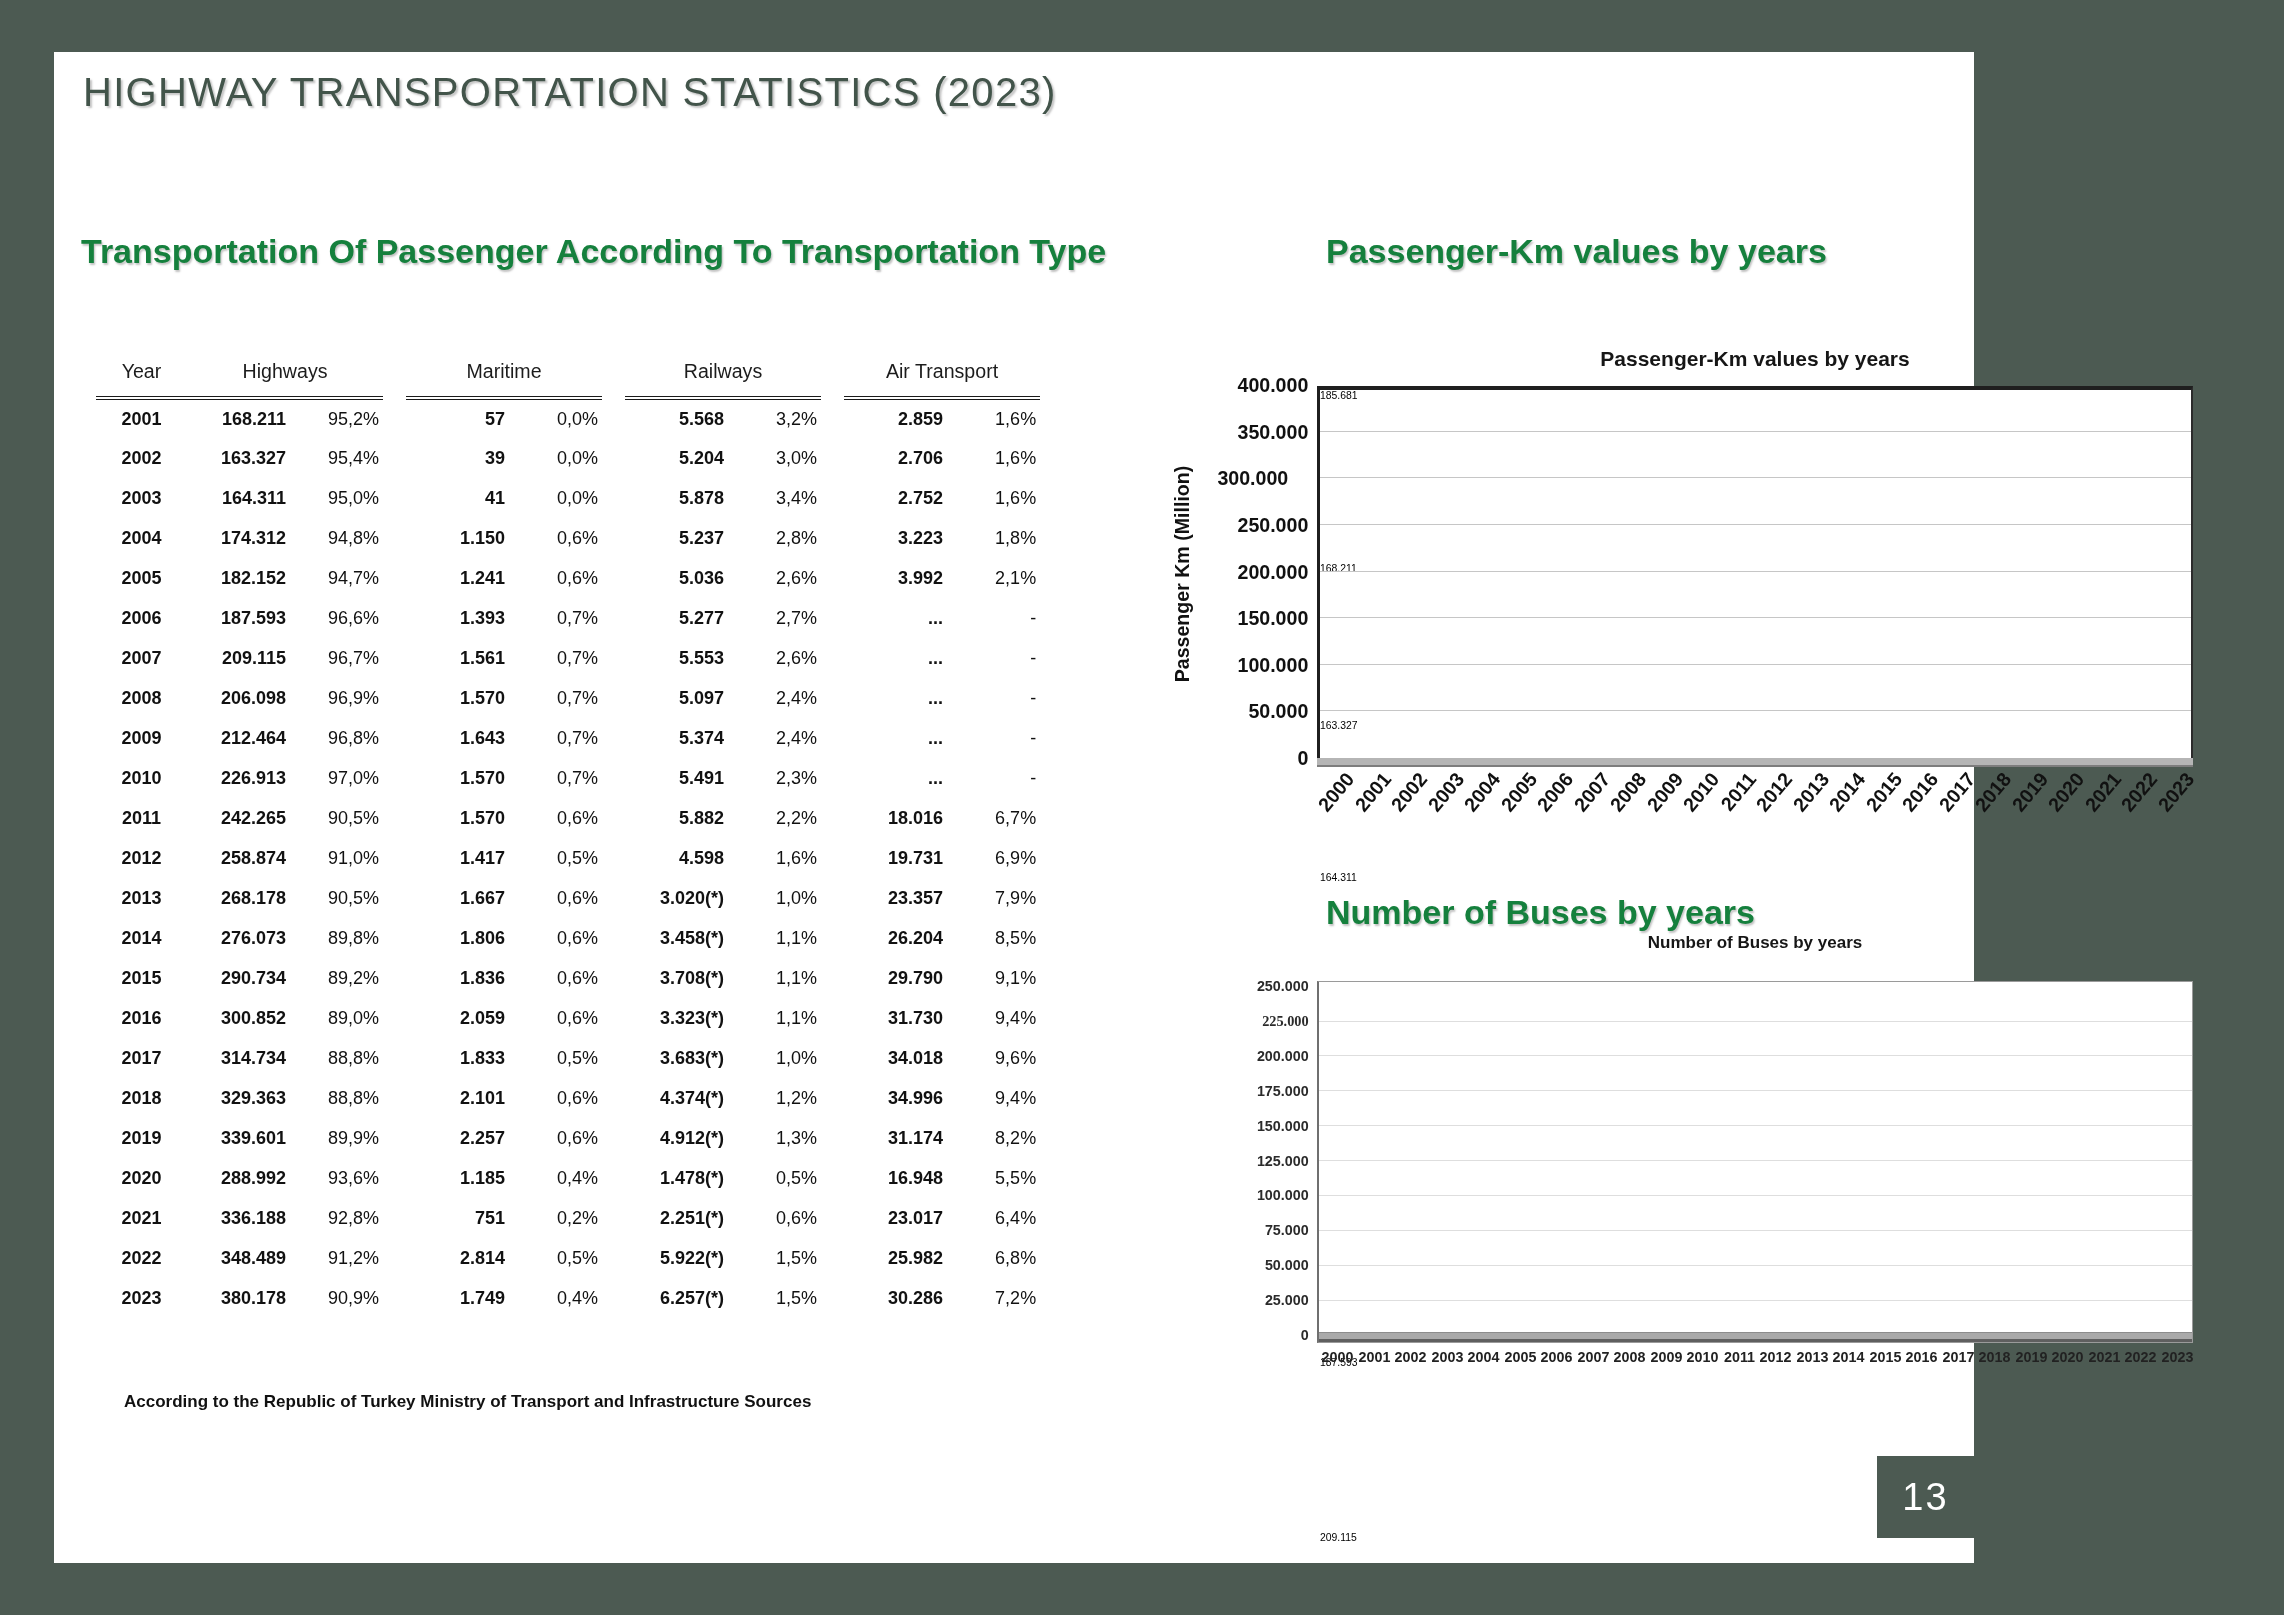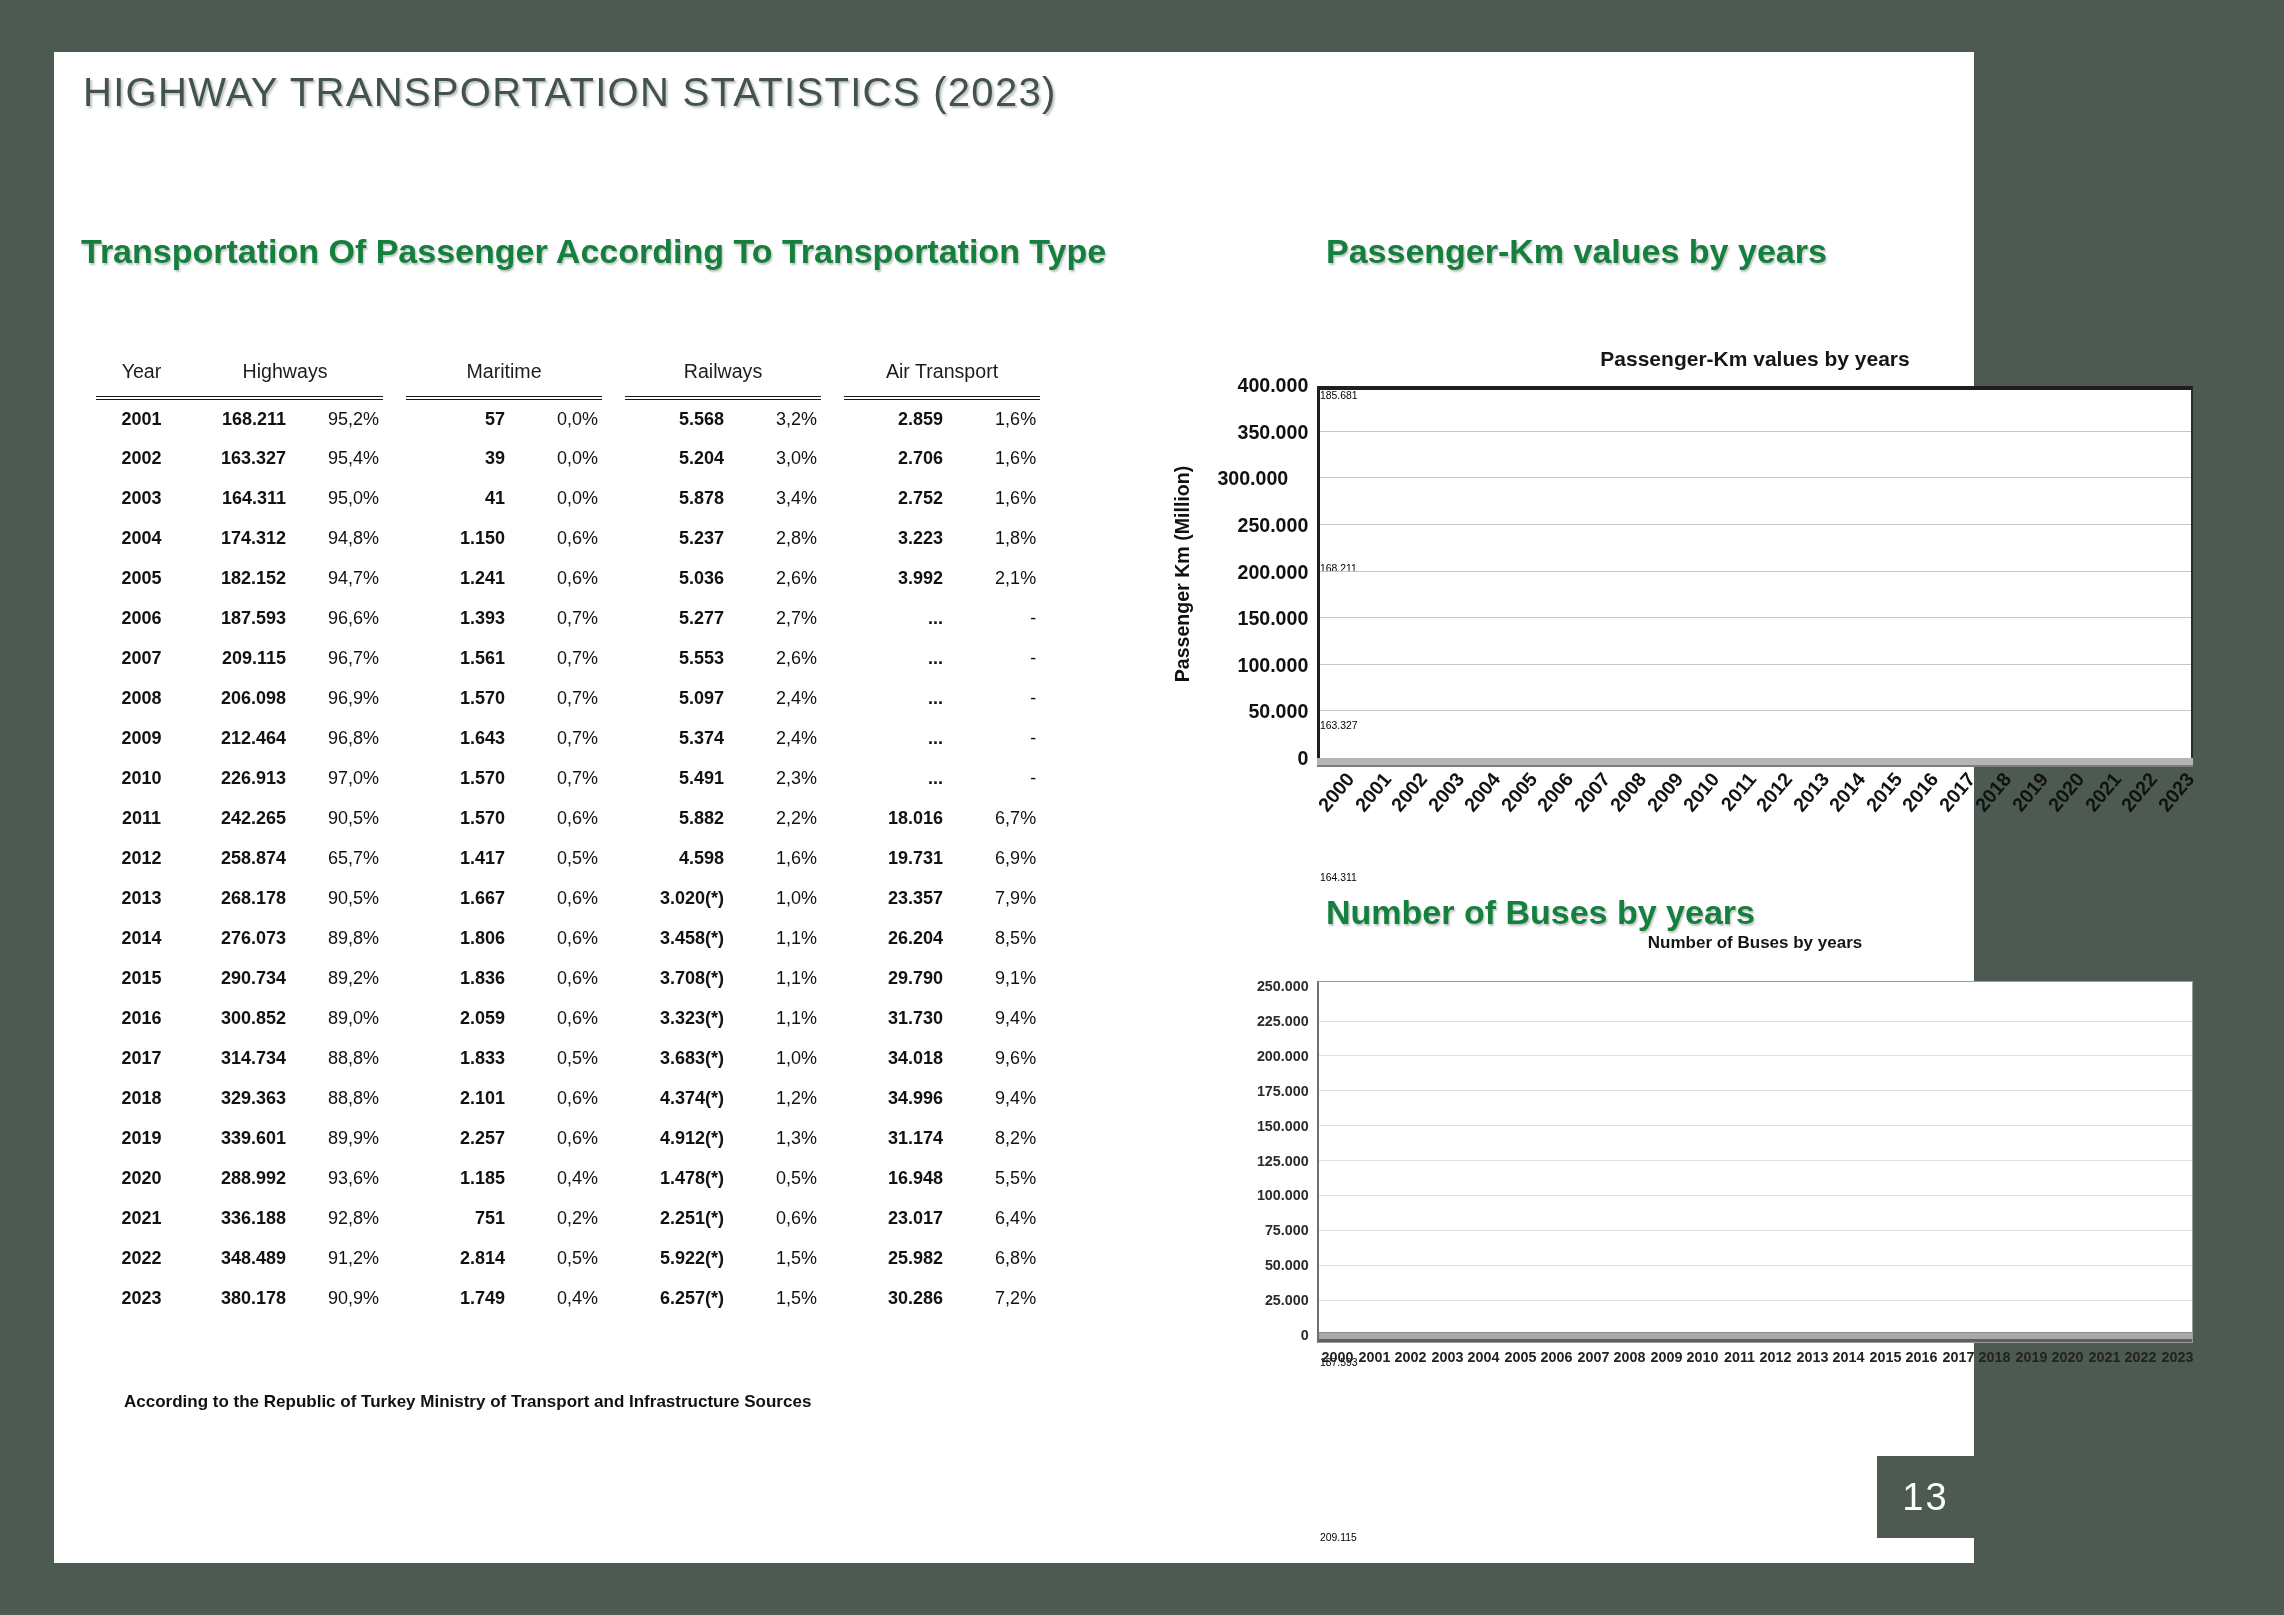--- a/index.html
+++ b/index.html
@@ -257,21 +257,21 @@
             <td class="sp"></td>
             <td class="num">5.882</td>
             <td class="pct">2,2%</td>
             <td class="sp"></td>
             <td class="num">18.016</td>
             <td class="pct">6,7%</td>
           </tr>
           <tr>
             <td class="year">2012</td>
             <td class="num">258.874</td>
-            <td class="pct">65,7%</td>
+            <td class="pct">91,0%</td>
             <td class="sp"></td>
             <td class="num">1.417</td>
             <td class="pct">0,5%</td>
             <td class="sp"></td>
             <td class="num">4.598</td>
             <td class="pct">1,6%</td>
             <td class="sp"></td>
             <td class="num">19.731</td>
             <td class="pct">6,9%</td>
           </tr>
@@ -553,21 +553,21 @@
         <div class="ytick2" style="bottom: 138px;">100.000</div>
         <div class="grid2" style="bottom: 181px;"></div>
         <div class="ytick2" style="bottom: 172px;">125.000</div>
         <div class="grid2" style="bottom: 216px;"></div>
         <div class="ytick2" style="bottom: 207px;">150.000</div>
         <div class="grid2" style="bottom: 251px;"></div>
         <div class="ytick2" style="bottom: 242px;">175.000</div>
         <div class="grid2" style="bottom: 286px;"></div>
         <div class="ytick2" style="bottom: 277px;">200.000</div>
         <div class="grid2" style="bottom: 320px;"></div>
-        <div class="ytick2" style="bottom: 312px;">225.000</div>
+        <div class="ytick2" style="bottom: 312px; font-family: Liberation Serif, serif;">225.000</div>
         <div class="ytick2" style="bottom: 347px;">250.000</div>
         <div style="left: 11px; width: 14.3px; height: 165px; bottom: 6.5px;"></div>
         <div class="xl2" style="left: 0px; width: 37px;">2000</div>
         <div style="left: 48px; width: 14.3px; height: 167px; bottom: 6.5px;"></div>
         <div class="xl2" style="left: 37px; width: 37px;">2001</div>
         <div style="left: 84px; width: 14.3px; height: 169px; bottom: 6.5px;"></div>
         <div class="xl2" style="left: 73px; width: 37px;">2002</div>
         <div style="left: 121px; width: 14.3px; height: 173px; bottom: 6.5px;"></div>
         <div class="xl2" style="left: 110px; width: 37px;">2003</div>
         <div class="xl2" style="left: 146px; width: 37px;">2004</div>

